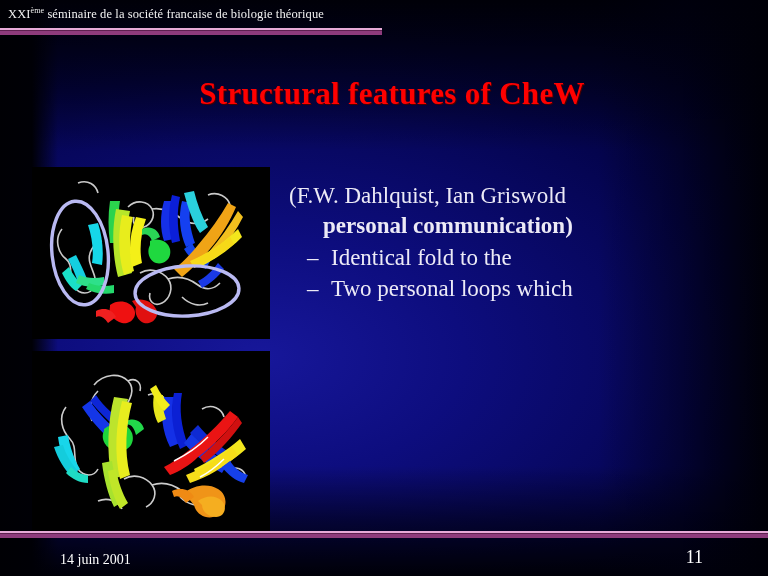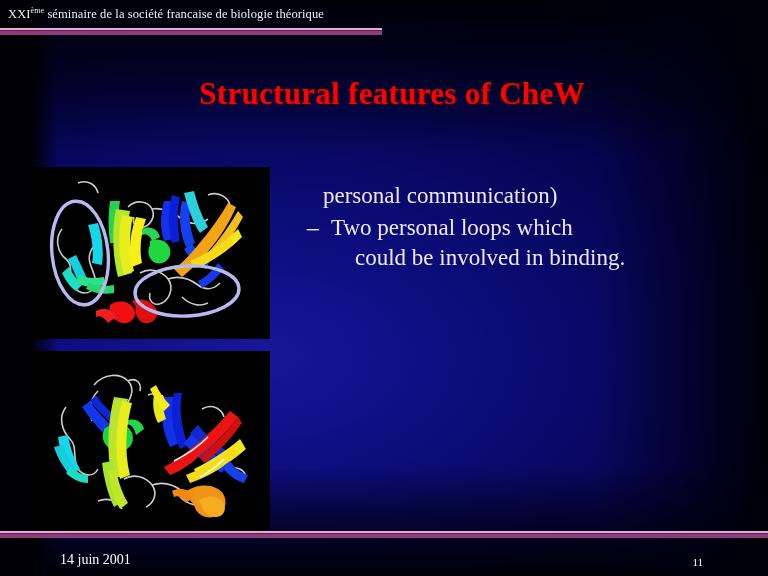--- a/index.html
+++ b/index.html
@@ -67,21 +67,21 @@
   #protein-top   { left:32px; top:167px; width:238px; height:172px; }
   #protein-bottom{ left:32px; top:351px; width:238px; height:183px; }
   .protein-panel svg{ display:block; width:100%; height:100%; }
 
   
   #body-text{
     position:absolute; left:275px; top:181px; width:470px;
     color:#eceaf6; font-size:23px; line-height:1.30;
   }
   #body-text .lead{ padding-left:14px; text-indent:0; }
-  #body-text .lead .l2{ display:block; padding-left:34px; }
+  #body-text .lead .l2{ display:block; padding-left:34px;font-weight:bold; }
   #body-text ul{ list-style:none; margin-top:2px; }
   #body-text li{
     position:relative; padding-left:56px; margin-top:1px;
   }
   #body-text li .dash{
     position:absolute; left:32px; top:0;
   }
   #body-text li .cont{ display:block; padding-left:24px; }
 
   
@@ -90,21 +90,21 @@
   }
   #footer-rule .r1{ position:absolute; left:0; top:0;   width:100%; height:2px; background:#e7aad8; }
   #footer-rule .r2{ position:absolute; left:0; top:2px; width:100%; height:1px; background:#5e2150; }
   #footer-rule .r3{ position:absolute; left:0; top:3px; width:100%; height:4px; background:#8e3b7c; }
   #footer-date{
     position:absolute; left:60px; bottom:8px;
     font-size:14px; color:#ffffff;
   }
   #footer-page{
     position:absolute; right:65px; bottom:8px;
-    font-size:11px; color:#ffffff;
+    font-size:18px; color:#ffffff;
   }
 </style>
 </head>
 <body>
 
 <div id="slide">
 
   <div id="bg-gradient"></div>
   <div id="bg-vignette-top"></div>
   <div id="bg-vignette-bottom"></div>
@@ -241,30 +241,31 @@
 
       <g stroke="#ffffff" fill="none" stroke-width="1.5">
         <path d="M176 86 C166 96 154 104 142 110"></path>
         <path d="M192 108 C184 116 176 122 168 126"></path>
       </g>
     </svg>
   </div>
 
   <div id="body-text">
     <div class="lead">
+      <span>(F.W. Dahlquist, Ian Griswold</span>
       <span class="l2">personal communication)</span>
     </div>
     <ul>
       <li>
         <span class="dash">–</span>
+        <span>Identical fold to the</span>
       </li>
       <li>
         <span class="dash">–</span>
         <span>Two personal loops which</span>
-        <span class="cont">could be involved in binding.</span>
       </li>
     </ul>
   </div>
 
   <div id="footer-rule">
     <div class="r1"></div>
     <div class="r2"></div>
     <div class="r3"></div>
   </div>
   <div id="footer-date">14 juin 2001</div>

